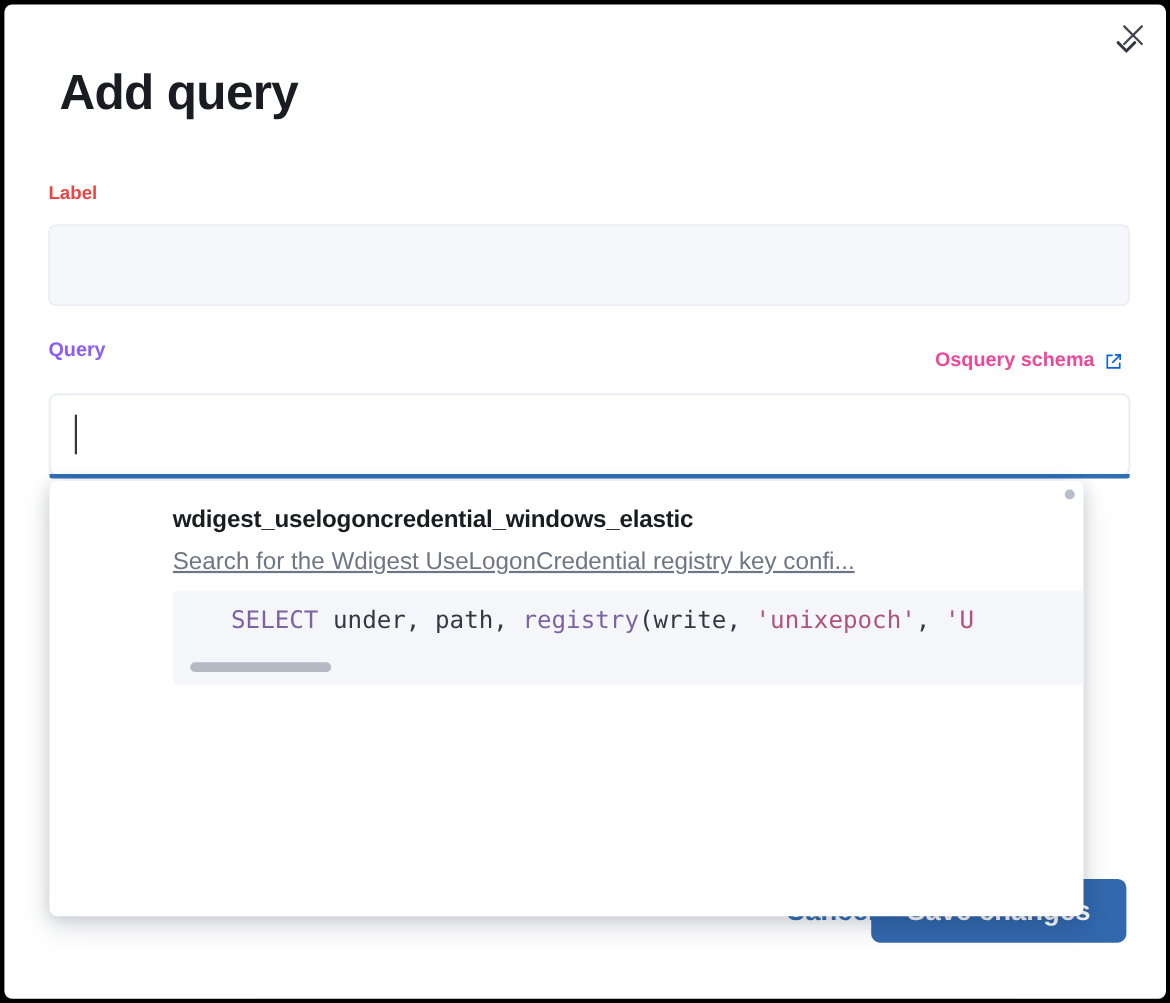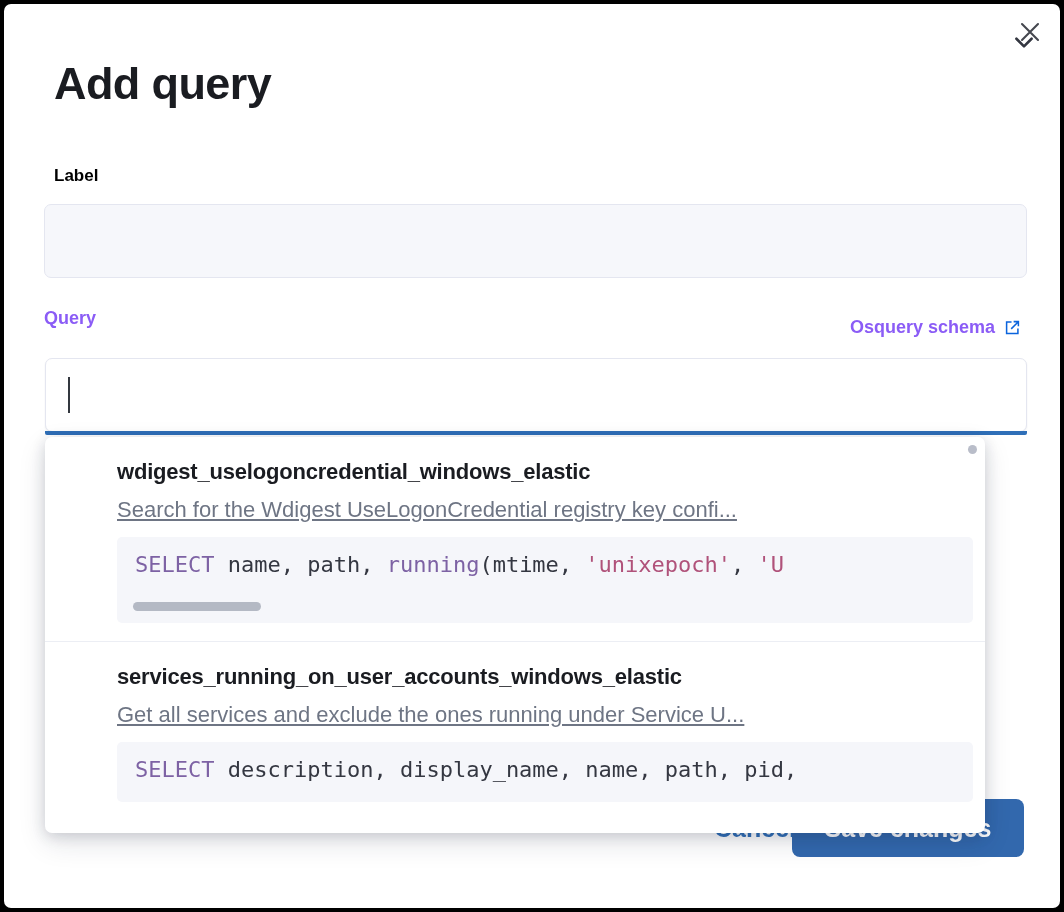--- a/index.html
+++ b/index.html
@@ -55,22 +55,21 @@
     margin: 12px;
   }
 
   
   .field-label {
     position: absolute;
     left: 40px;
     top: 162px;
     font-size: 17px;
     font-weight: 700;
-    color: #000000;
-    margin-left: 10px;
+    color: #ef4444;
   }
   .label-input {
     position: absolute;
     left: 40px;
     top: 200px;
     width: 983px;
     height: 74px;
     background: #f6f7fb;
     border: 1px solid #e4e6f0;
     border-radius: 7px;
@@ -89,24 +88,24 @@
     font-size: 18px;
     font-weight: 700;
     color: #8b5cf6;
   }
   .schema-link {
     position: absolute;
     right: 38px;
     top: 313px;
     font-size: 18px;
     font-weight: 700;
-    color: #8b5cf6;
+    color: #ec4899;
     text-decoration: none;
     display: flex;
-    align-items: flex-start;
+    align-items: center;
     gap: 8px;
     cursor: pointer;
   }
   .schema-link svg { display:block; margin-top:1px; }
 
   
   .combo {
     position: absolute;
     left: 41px;
     top: 354px;
@@ -160,20 +159,21 @@
     position: absolute;
     left: 41px;
     top: 433px;
     width: 940px;
     height: 396px;
     background: #ffffff;
     border-radius: 7px;
     box-shadow: 0 3px 14px rgba(22,30,55,0.16), 0 10px 28px rgba(22,30,55,0.12);
     overflow: hidden;
     z-index: 5;
+    padding-left: 40px;
   }
   .dd-scroll-dot {
     position: absolute;
     right: 8px;
     top: 8px;
     width: 9px;
     height: 9px;
     border-radius: 50%;
     background: #b9bdc9;
     cursor: pointer;
@@ -215,21 +215,21 @@
   .dd-code.short { height: 60px; padding-bottom: 0; }
   .dd-code pre {
     margin: 0;
     padding: 0 18px;
     font-family: "DejaVu Sans Mono", "Liberation Mono", monospace;
     font-size: 22px;
     line-height: 1.3;
     white-space: pre;
     color: #343741;
   }
-  .tok-kw  { color: #7d62a4; }
+  .tok-kw  { color: #7d62a4; margin-left: 35px; }
   .tok-fn  { color: #7d62a4; }
   .tok-str { color: #b0527a; }
 
   .code-hscroll {
     position: absolute;
     left: 16px;
     bottom: 12px;
     width: 128px;
     height: 9px;
     border-radius: 5px;
@@ -307,27 +307,20 @@
   <button class="btn-cancel">Cancel</button>
   <button class="btn-save">Save changes</button>
 
   <div class="dropdown">
     <div class="dd-scroll-dot"></div>
 
     <div class="dd-item">
       <div class="dd-item-title">wdigest_uselogoncredential_windows_elastic</div>
       <div class="dd-item-desc">Search for the Wdigest UseLogonCredential registry key confi...</div>
       <div class="dd-code">
-        <pre><span class="tok-kw">SELECT</span><span> name, path, </span><span class="tok-fn">running</span><span>(mtime, </span><span class="tok-str">'unixepoch'</span><span>, </span><span class="tok-str">'U</span></pre>
+        <pre><span class="tok-kw">SELECT</span><span> under, path, </span><span class="tok-fn">registry</span><span>(write, </span><span class="tok-str">'unixepoch'</span><span>, </span><span class="tok-str">'U</span></pre>
         <div class="code-hscroll"></div>
       </div>
     </div>
 
-    <div class="dd-item">
-      <div class="dd-item-title">services_running_on_user_accounts_windows_elastic</div>
-      <div class="dd-item-desc">Get all services and exclude the ones running under Service U...</div>
-      <div class="dd-code short">
-        <pre><span class="tok-kw">SELECT</span><span> description, display_name, name, path, pid,</span></pre>
-      </div>
-    </div>
   </div>
 
 </div>
 
 </body></html>

